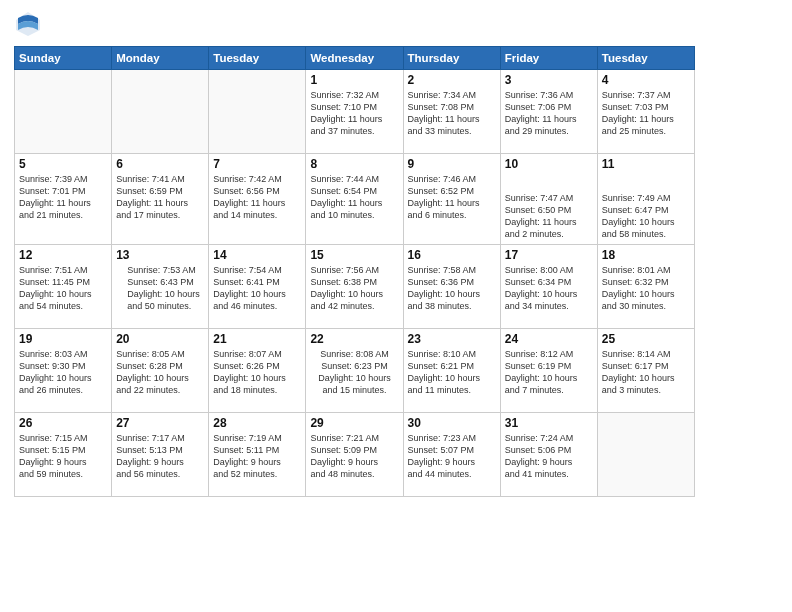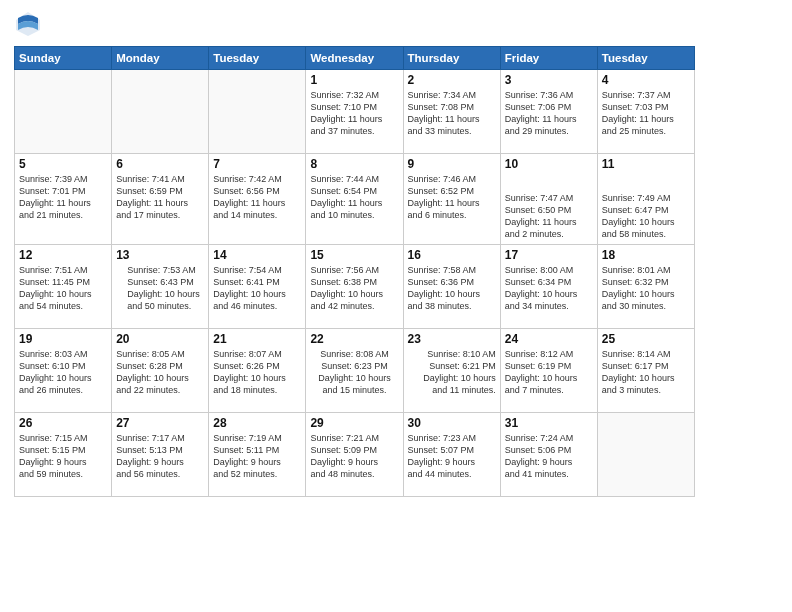--- a/index.html
+++ b/index.html
@@ -255,21 +255,21 @@
             <div class="cell-info" style="white-space: pre-line;">Sunrise: 8:01 AM
 Sunset: 6:32 PM
 Daylight: 10 hours
 and 30 minutes.</div>
           </td>
         </tr>
         <tr>
           <td>
             <div class="day-number">19</div>
             <div class="cell-info" style="white-space: pre-line;">Sunrise: 8:03 AM
-Sunset: 6:10 PM
+Sunset: 9:30 PM
 Daylight: 10 hours
 and 26 minutes.</div>
           </td>
           <td>
             <div class="day-number">20</div>
             <div class="cell-info" style="white-space: pre-line;">Sunrise: 8:05 AM
 Sunset: 6:28 PM
 Daylight: 10 hours
 and 22 minutes.</div>
           </td>
@@ -282,21 +282,21 @@
           </td>
           <td>
             <div class="day-number">22</div>
             <div class="cell-info" style="white-space: pre-line; text-align: center;">Sunrise: 8:08 AM
 Sunset: 6:23 PM
 Daylight: 10 hours
 and 15 minutes.</div>
           </td>
           <td>
             <div class="day-number">23</div>
-            <div class="cell-info" style="white-space: pre-line; text-align: right;">Sunrise: 8:10 AM
+            <div class="cell-info" style="white-space: pre-line;">Sunrise: 8:10 AM
 Sunset: 6:21 PM
 Daylight: 10 hours
 and 11 minutes.</div>
           </td>
           <td>
             <div class="day-number">24</div>
             <div class="cell-info" style="white-space: pre-line;">Sunrise: 8:12 AM
 Sunset: 6:19 PM
 Daylight: 10 hours
 and 7 minutes.</div>

